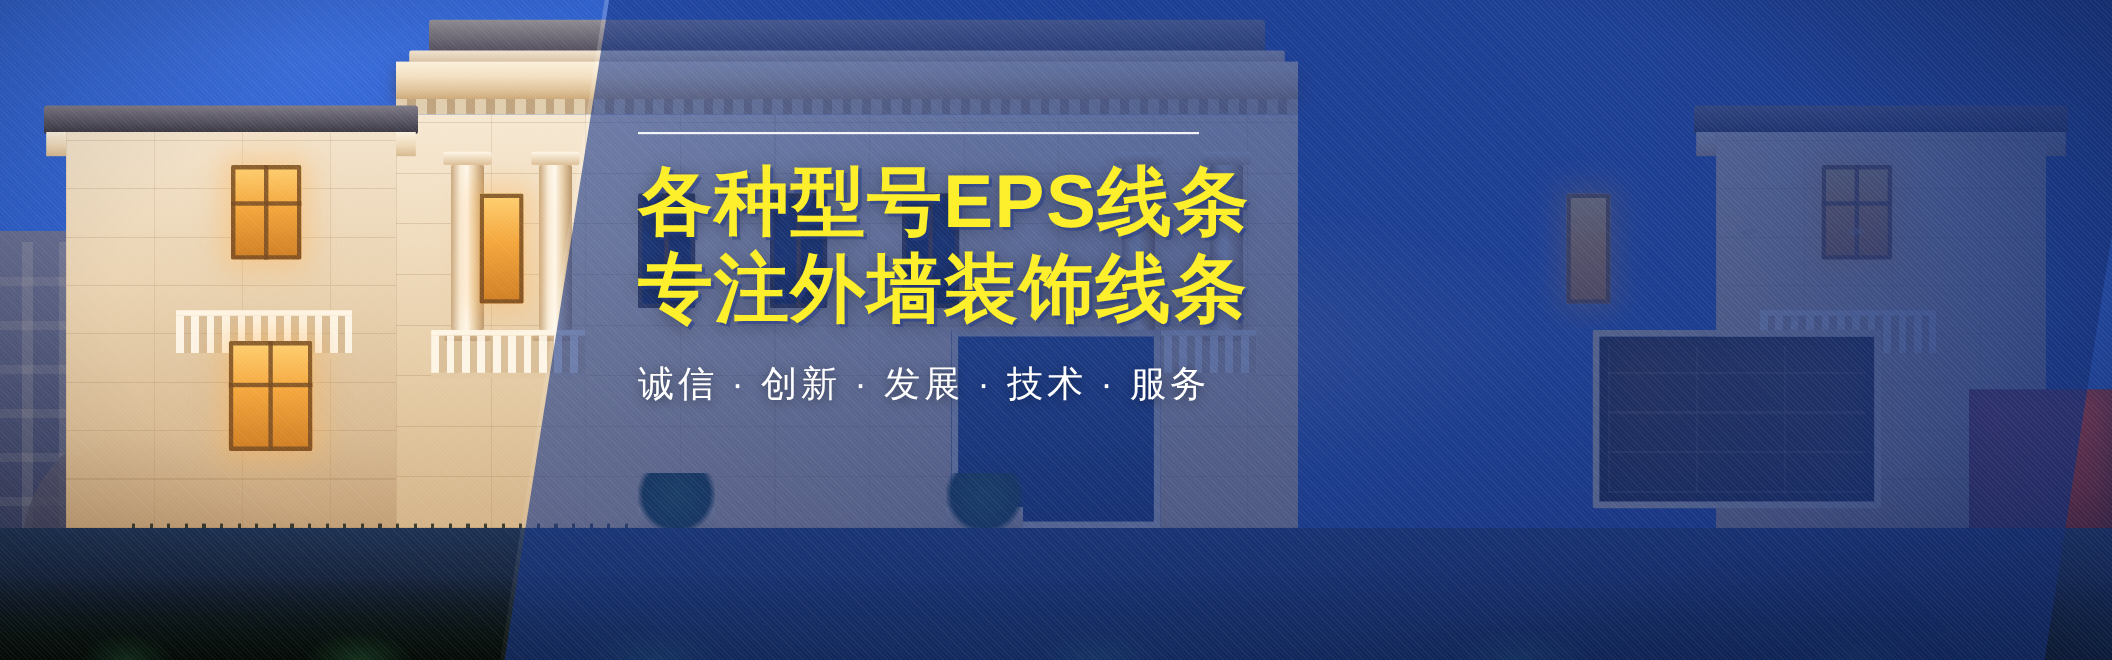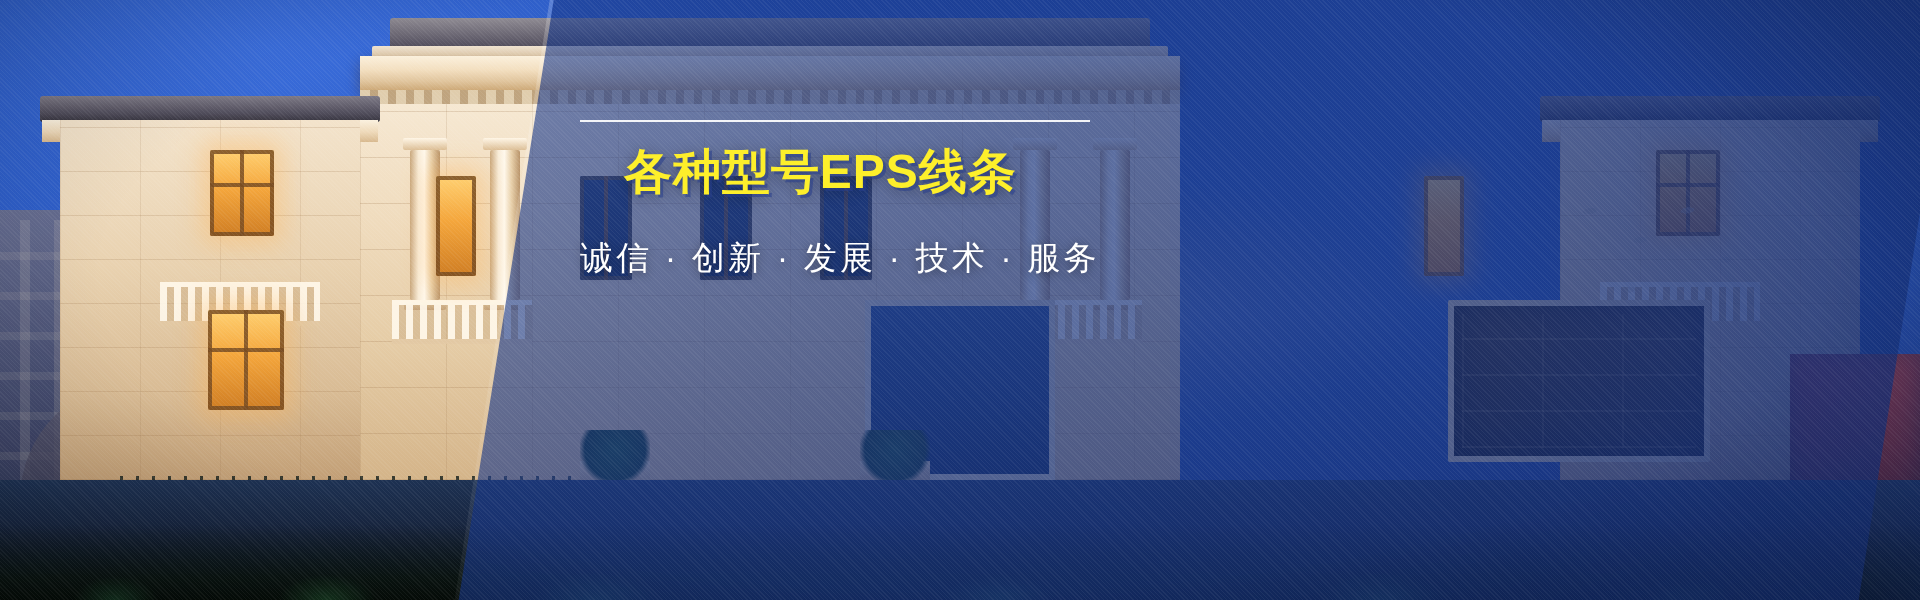--- a/index.html
+++ b/index.html
@@ -256,31 +256,30 @@
     margin-top:24px;
     width:510px;height:2px;
     background:#ffffff;
     opacity:.92;
   }
   .headline{
     margin-top:22px;
   }
   .headline .hl{
     display:block;
-    font-size:48px;
+    font-size:68px;
     line-height:1.16;
     font-weight:700;
     color:#fdef2b;
     letter-spacing:.02em;
     white-space:nowrap;
     text-shadow:3px 3px 0 rgba(40,62,140,.55), 0 3px 16px rgba(0,0,0,.38);
-    margin-left:44px;
   }
   .tagline{
-    margin-top:41px;
+    margin-top:30px;
     font-size:33px;
     line-height:1;
     color:#ffffff;
     font-weight:400;
     letter-spacing:.10em;
     white-space:nowrap;
     text-shadow:0 2px 10px rgba(0,0,0,.45);
   }
 </style>
 </head>
@@ -374,17 +373,18 @@
   <div class="overlay-edge"></div>
   <div class="overlay-right-fade"></div>
 
   <div class="hatch"></div>
   <div class="vignette"></div>
 
   <div class="copy">
     <div class="rule"></div>
     <div class="headline">
       <span class="hl">各种型号EPS线条</span>
+      <span class="hl">专注外墙装饰线条</span>
     </div>
     <div class="tagline">诚信 · 创新 · 发展 · 技术 · 服务</div>
   </div>
 
 </div>
 
 </body></html>

